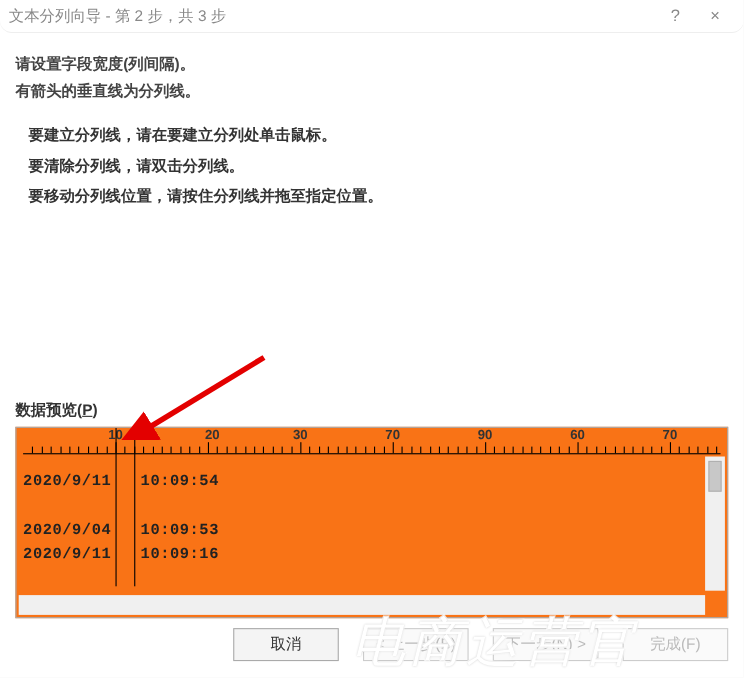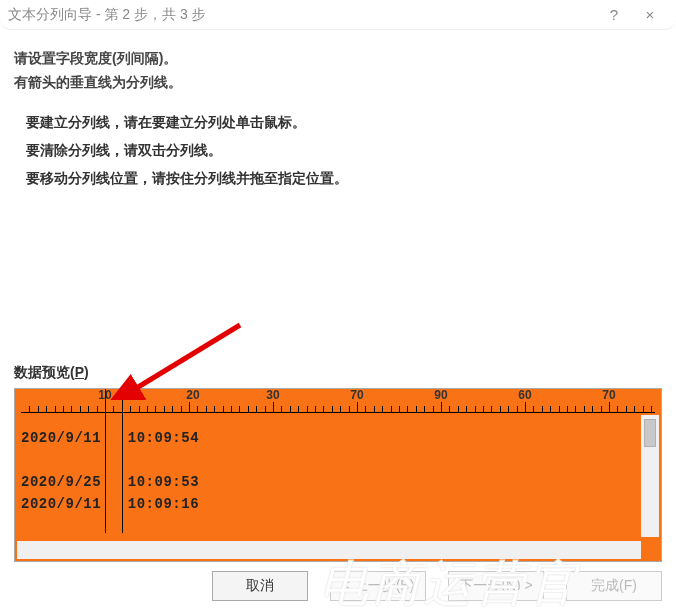--- a/index.html
+++ b/index.html
@@ -315,21 +315,21 @@
 
         <div class="preview-body" id="preview-body">
             <div class="break-handle" style="left: 84px; top: -24px; height: calc(100% + 24px);">
               <div class="arrowstem"></div>
             </div>
             <div class="break-handle" style="left: 100.8px; top: -24px; height: calc(100% + 24px);">
               <div class="arrowstem"></div>
             </div>
             <div class="data-row">2020/9/11   10:09:54</div>
             <div class="data-blank"></div>
-            <div class="data-row">2020/9/25   10:09:53</div>
+            <div class="data-row">2020/9/04   10:09:53</div>
             <div class="data-row">2020/9/11   10:09:16</div>
           </div>
 
         <div class="vscroll">
           <div class="vscroll-thumb"></div>
         </div>
         <div class="hscroll">
           <div class="hscroll-thumb"></div>
         </div>
       </div>

